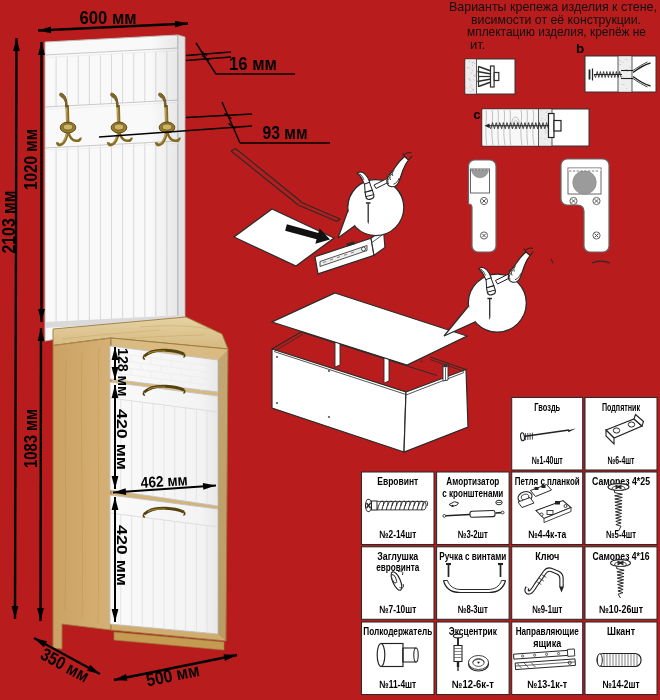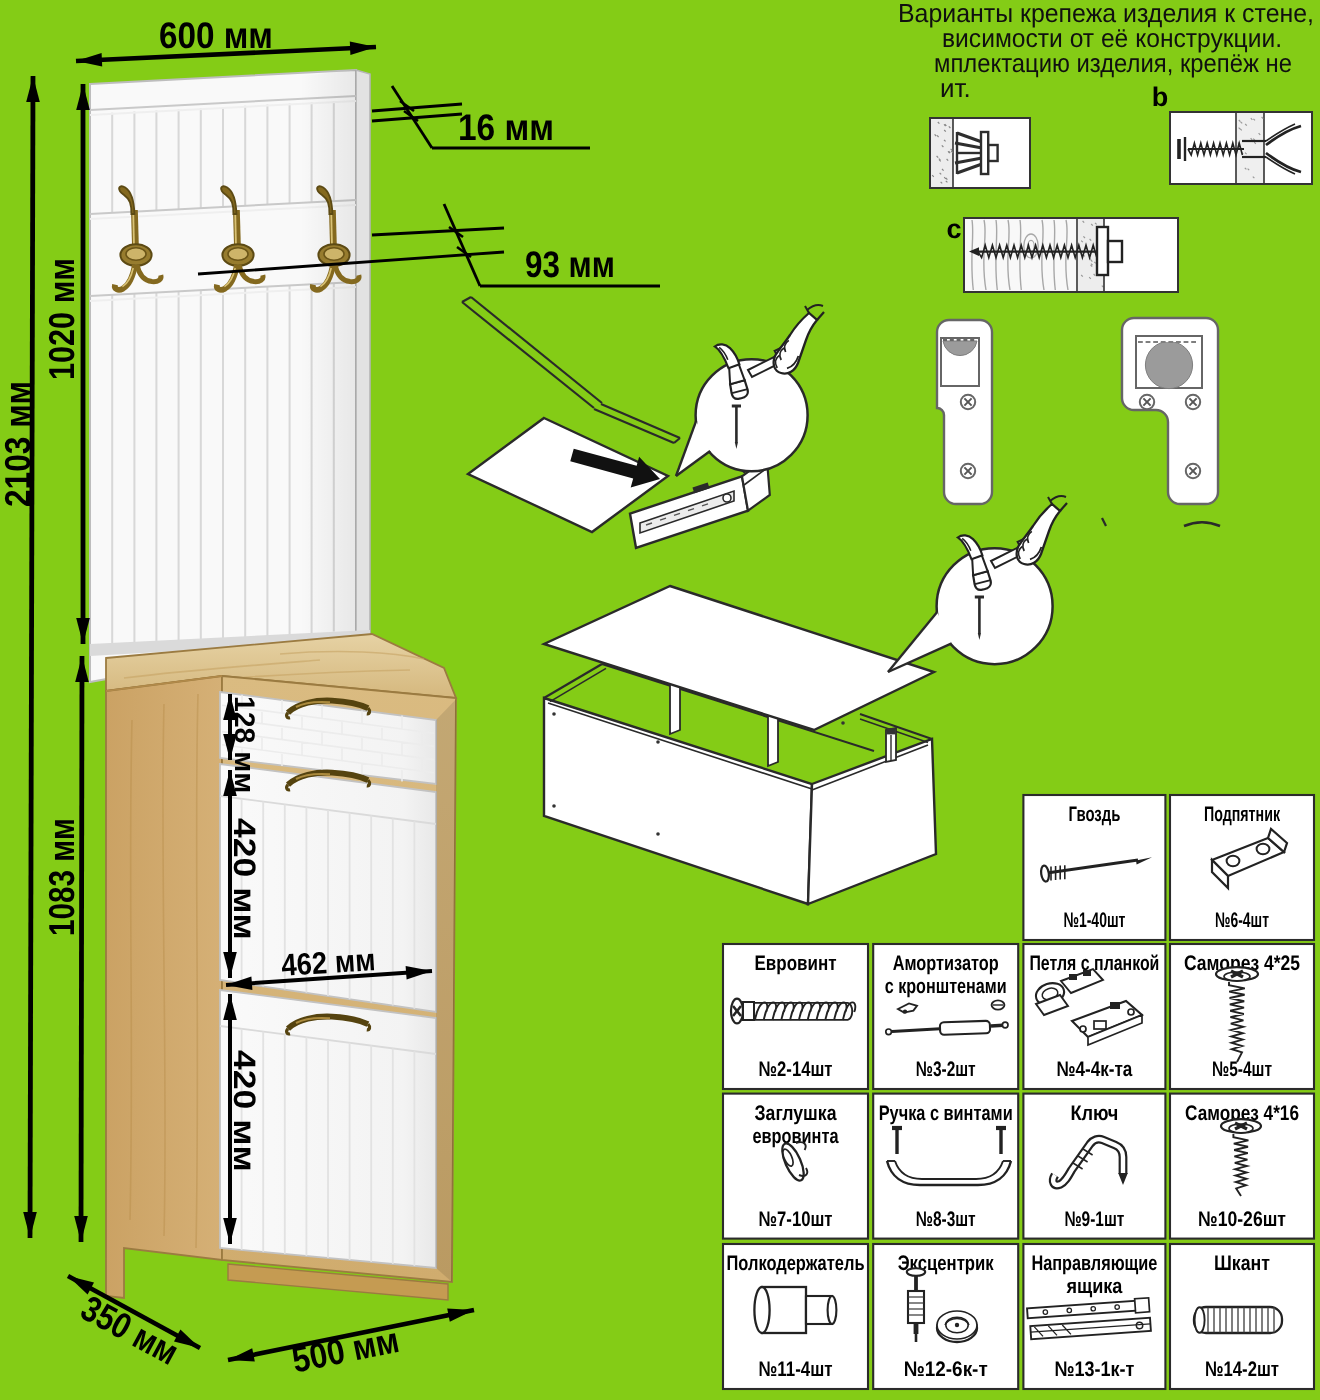--- a/index.html
+++ b/index.html
@@ -1,15 +1,15 @@
 <!DOCTYPE html>
 <html><head><meta charset="utf-8">
 <style>
 html,body{margin:0;padding:0;background:#ffffff;}
-#page{position:relative;width:660px;height:700px;overflow:hidden;background:#84cc16;}
+#page{position:relative;width:660px;height:700px;overflow:hidden;background:#b91c1c;}
 </style></head>
 <body>
 <div id="page">
 <svg width="660" height="700" viewBox="0 0 660 700">
 <defs>
 <linearGradient id="gtop" x1="0" y1="0" x2="0" y2="1">
           <stop offset="0" stop-color="#e6d2a4"></stop>
           <stop offset="1" stop-color="#d5b87e"></stop>
         </linearGradient>
 <linearGradient id="gside" x1="0" y1="0" x2="1" y2="0">

